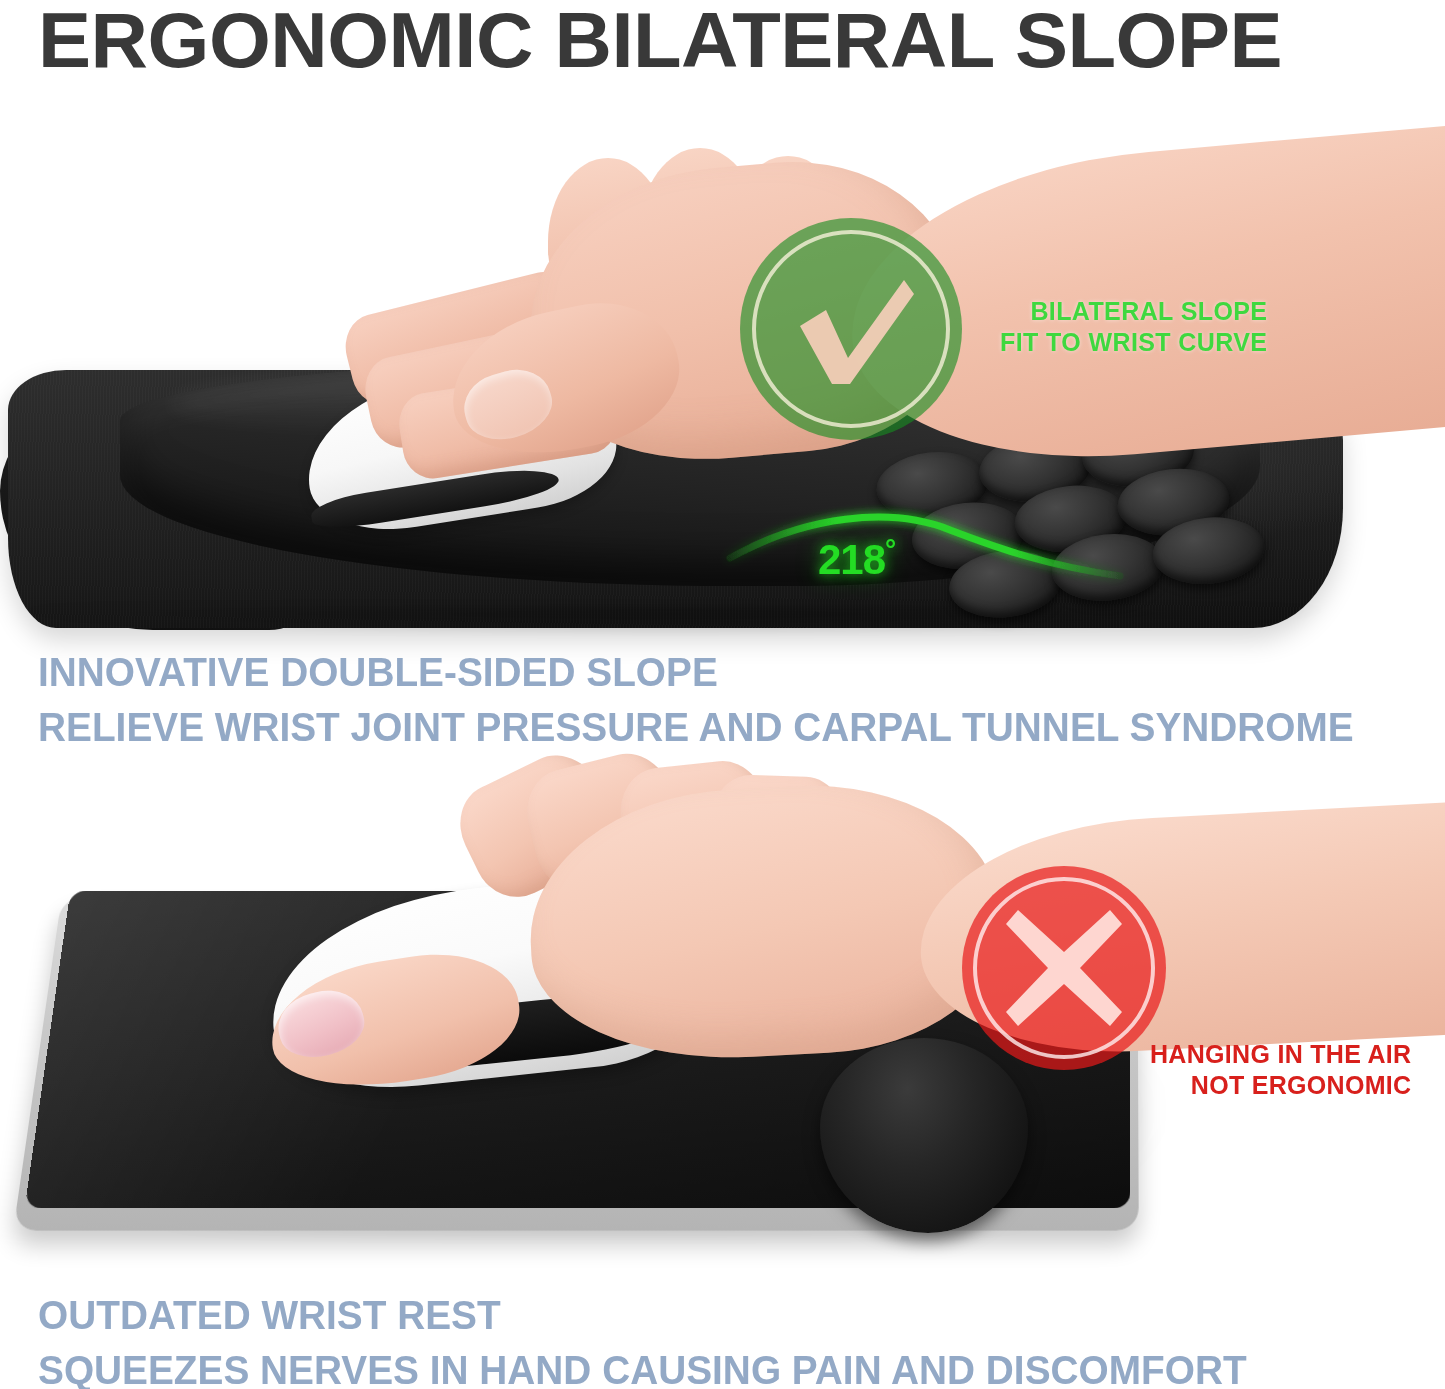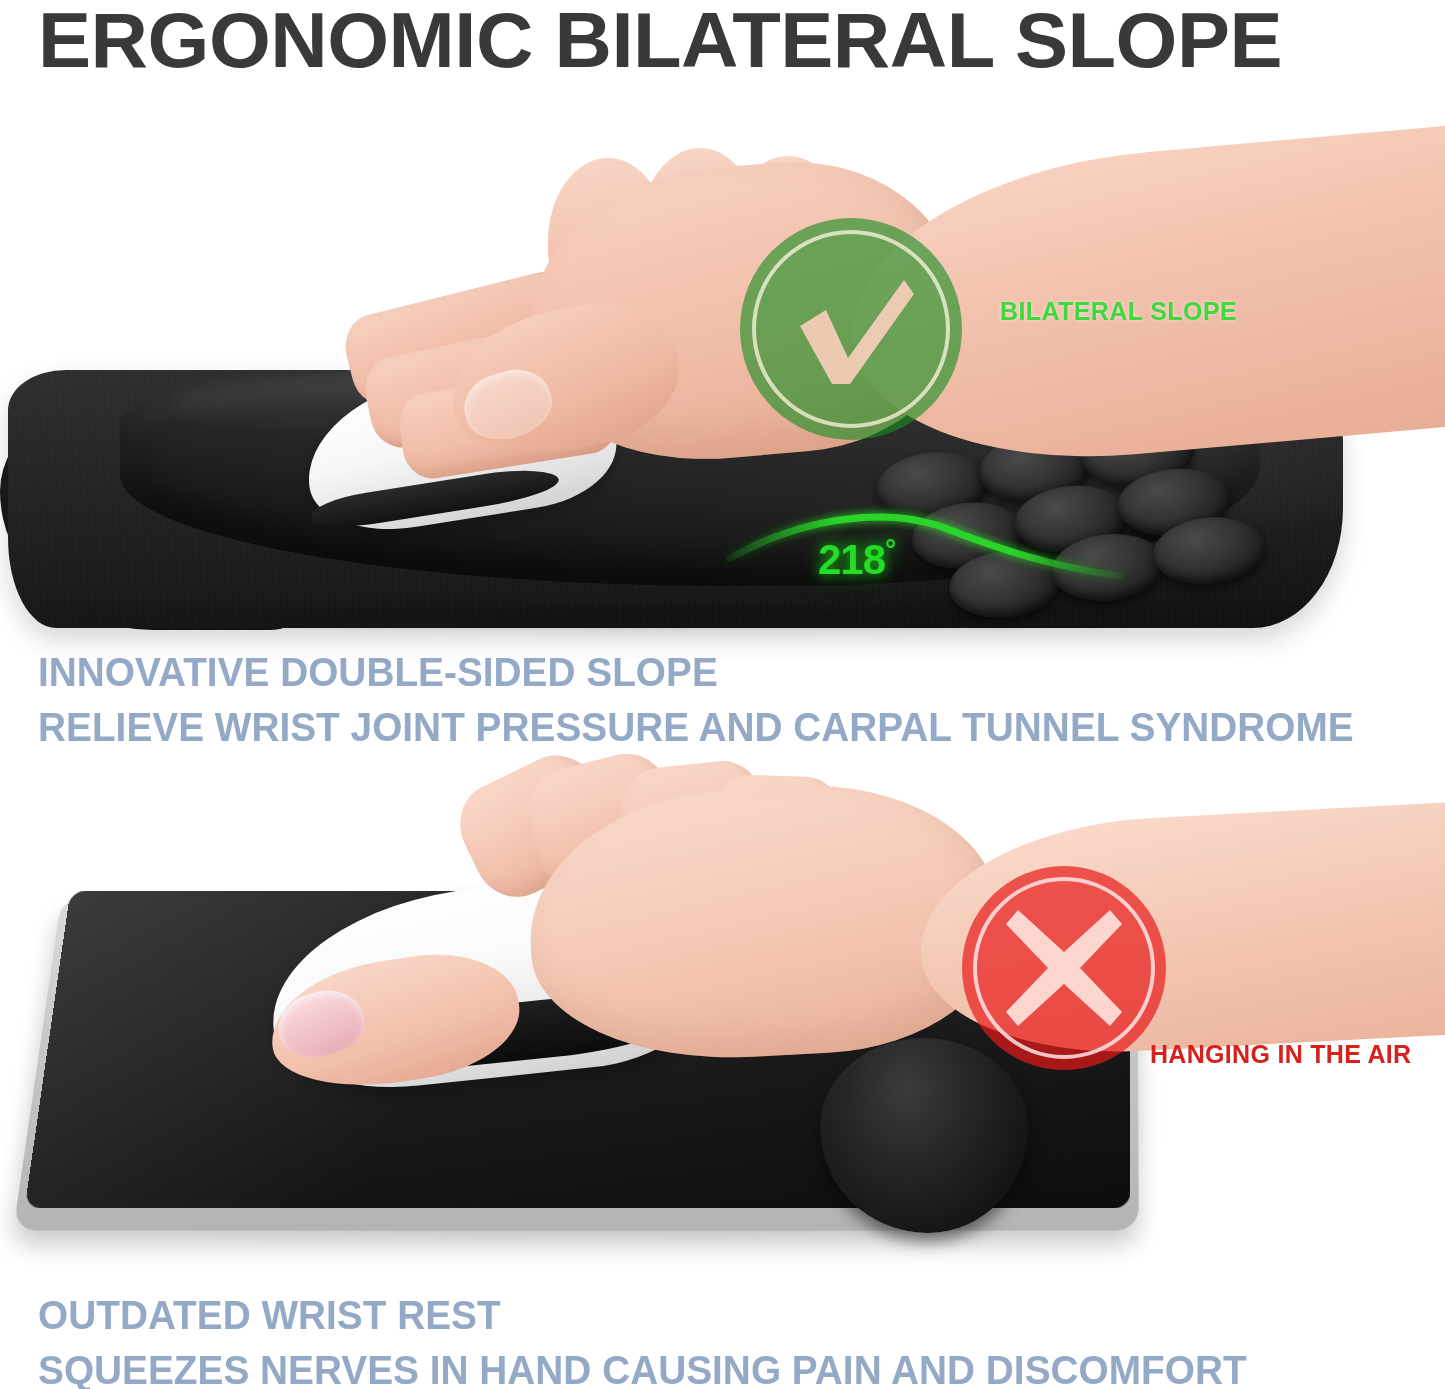--- a/index.html
+++ b/index.html
@@ -407,20 +407,21 @@
 
   <div class="badge" id="badge-check">
     <div class="ring"></div>
     <svg class="glyph" viewBox="0 0 126 118">
       <path d="M 8 54 L 34 38 L 56 86 L 112 8 L 122 22 L 58 112 L 40 112 Z" fill="rgba(246,206,186,0.92)"></path>
     </svg>
   </div>
 
   <div class="anno" id="anno-green">
     <div>BILATERAL SLOPE</div>
+    <div>FIT TO WRIST CURVE</div>
   </div>
 </div>
 
 <div class="caption-block" id="caption-top">
   <div class="caption-line">INNOVATIVE DOUBLE-SIDED SLOPE</div>
   <div class="caption-line">RELIEVE WRIST JOINT PRESSURE AND CARPAL TUNNEL SYNDROME</div>
 </div>
 
 <div id="prod-bottom">
 
@@ -450,19 +451,20 @@
 
   <div class="badge" id="badge-x" style="top:96px;">
     <div class="ring"></div>
     <svg class="glyph" viewBox="0 0 120 120">
       <path d="M 14 2 L 60 44 L 106 2 L 118 16 L 76 60 L 118 104 L 106 118 L 60 76 L 14 118 L 2 104 L 44 60 L 2 16 Z" fill="rgba(255,226,220,0.92)"></path>
     </svg>
   </div>
 
   <div class="anno" id="anno-red" style="top:269px;">
     <div>HANGING IN THE AIR</div>
+    <div>NOT ERGONOMIC</div>
   </div>
 </div>
 
 <div class="caption-block" id="caption-bottom">
   <div class="caption-line">OUTDATED WRIST REST</div>
   <div class="caption-line">SQUEEZES NERVES IN HAND CAUSING PAIN AND DISCOMFORT</div>
 </div>
 
 </body></html>

